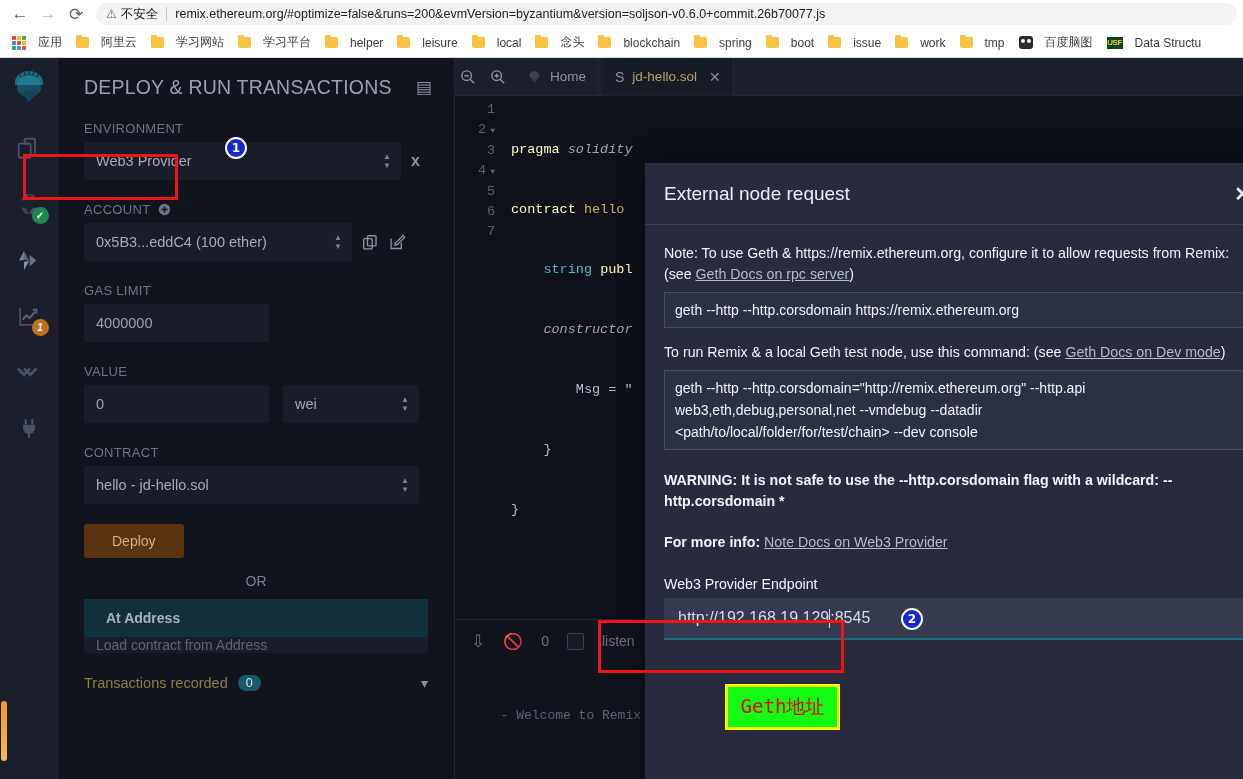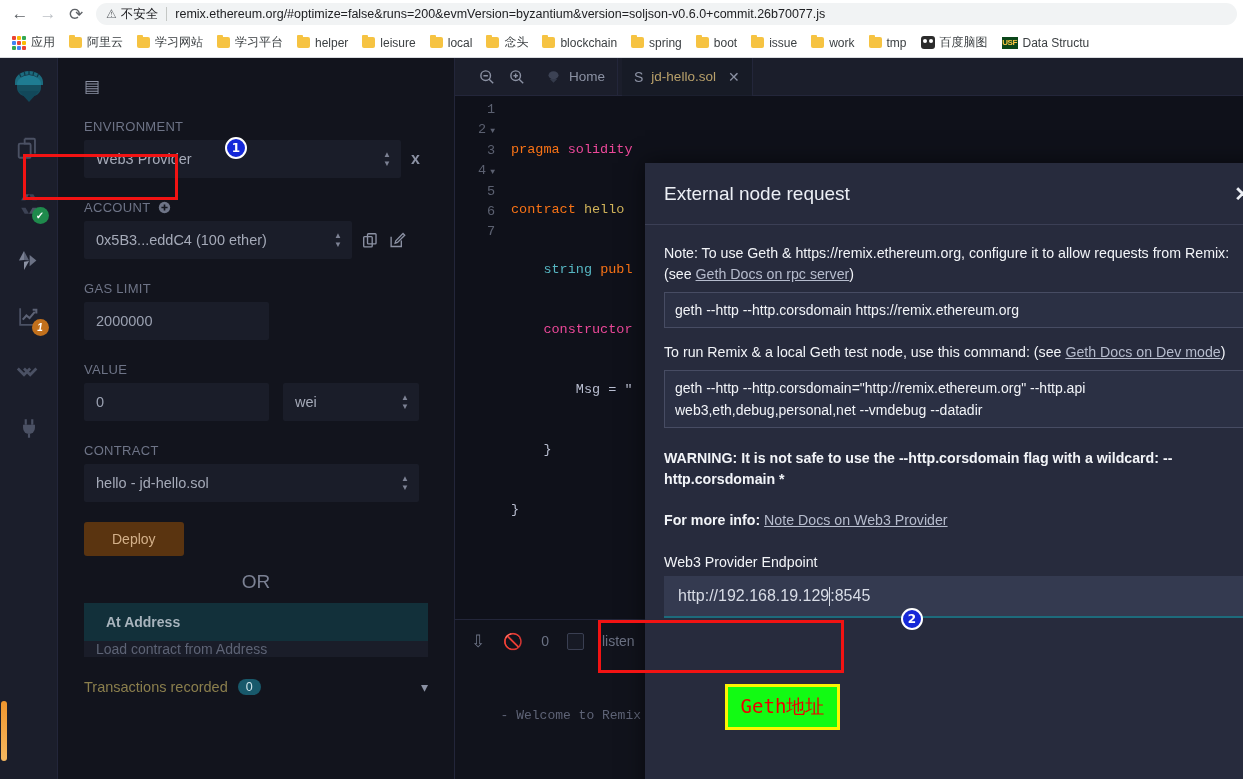--- a/index.html
+++ b/index.html
@@ -31,21 +31,21 @@
   .insecure { color:#202124; font-size:12.5px; }
   .vsep { display:inline-block; width:1px; height:14px; background:#c4c7c5; margin:0 8px; }
   .url { color:#202124; font-size:12.5px; }
 
   .chrome-bm {
     position:absolute; left:0; top:28px; width:1243px; height:30px;
     background:#ffffff; display:flex; align-items:center; padding:0 5px;
     overflow:hidden; border-bottom:1px solid #dadce0;
   }
   .bm {
-    display:flex; align-items:center; gap:5px; padding:0 7px; height:24px;
+    display:flex; align-items:center; gap:12px; padding:0 7px; height:24px;
     font-size:12px; color:#3c4043; white-space:nowrap; cursor:pointer; flex:0 0 auto;
   }
   .apps-grid {
     width:14px; height:14px; display:grid; grid-template-columns:repeat(3,4px);
     grid-template-rows:repeat(3,4px); gap:1px;
   }
   .apps-grid i { display:block; width:4px; height:4px; border-radius:1px; }
   .folder {
     width:13px; height:11px; background:#f6c342; border-radius:1px 2px 2px 2px;
     position:relative; flex:0 0 auto;
@@ -131,21 +131,21 @@
     display:flex; align-items:center; padding:0 12px; color:#9aa0b0; font-size:14.5px;
   }
   .row { display:flex; gap:14px; }
   .btn-deploy {
     margin-top:20px; background:#5a3410; color:#d3b08a; border:none;
     padding:9px 28px; border-radius:3px; font-size:14px; cursor:pointer;
   }
   .chkrow { display:flex; align-items:center; gap:13px; margin-top:15px; }
   .chk { width:17px; height:17px; border:1px solid #3a3f52; border-radius:2px; background:#171a25; cursor:pointer; }
   .chklbl { color:#7b8193; font-size:14.5px; }
-  .or { text-align:center; color:#7b8193; font-size:19px; margin:15px 0 10px; }
+  .or { text-align:center; color:#7b8193; font-size:14px; margin:15px 0 10px; }
   .ataddr { display:flex;flex-direction:column; }
   .ataddr .btn {
     background:#12303a; color:#a8b4bd; border:none; padding:0 22px; height:38px;
     display:flex; align-items:center; font-size:14px; font-weight:bold; cursor:pointer;
   }
   .ataddr .inp {
     flex:1; background:#1a1d29; height:38px; display:flex; align-items:center;
     padding:0 12px; color:#5d6375; font-size:14px; overflow:hidden; white-space:nowrap;
   }
   .txrec {
@@ -153,34 +153,34 @@
   }
   .txrec .cnt {
     background:#18596b; color:#cfe4ea; border-radius:10px; padding:1px 8px; font-size:12.5px;
   }
   .txrec .chev { margin-left:auto; color:#8b91a3; font-size:14px; }
 
   
   .editor { position:absolute; left:455px; top:0; width:788px; height:721px; background:#0f111a; }
   .tabbar {
     height:38px; background:#1b1e2b; display:flex; align-items:center;
-    padding-left:19px; gap:4px; border-bottom:1px solid #23263a;
+    padding-left:0; gap:4px; border-bottom:1px solid #23263a;
   }
   .tb-ico { width:26px; height:26px; display:flex; align-items:center; justify-content:center; color:#8b91a3; font-size:14px; cursor:pointer; }
   .tab {
     height:38px; display:flex; align-items:center; gap:8px; padding:0 12px;
     font-size:13.5px; color:#8b91a3; cursor:pointer; border-right:1px solid #23263a;
   }
   .tab.active { background:#14172180; color:#b8a06a; }
   .tab .x { color:#8b91a3; font-size:14px; margin-left:4px; }
   .code { display:flex; font-family:"Liberation Mono", monospace; font-size:13.5px; padding-top:4px; }
   .gutter { width:50px; text-align:right; padding-right:10px; color:#5b6070; line-height:20px; }
   .gutter .fold { color:#5b6070; font-size:8px; margin-left:4px; }
   .codetext { line-height:20px; white-space:pre; color:#b9bed0; padding-left:6px; }
-  .k-pink { color:#f97316; } .k-blue { color:#ec4899; } .k-teal { color:#56b6c2; }
+  .k-pink { color:#fef9c3; } .k-blue { color:#a3a3a3;font-style:italic; } .k-teal { color:#56b6c2; }
   .k-yellow { color:#d0b35a; } .k-grey { color:#b9bed0; }
 
   
   .term { position:absolute; left:0; bottom:0; width:788px; height:160px; background:#11131c; border-top:1px solid #23263a; }
   .term-bar { height:42px; display:flex; align-items:center; gap:18px; padding:0 16px; color:#6b7183; font-size:14px; }
   .term-body {
     font-family:"Liberation Mono", monospace; font-size:13px; color:#5e6376;
     line-height:20px; padding:4px 0 0 30px; white-space:pre;
   }
 
@@ -377,20 +377,21 @@
           <path d="M9 4v5M15 4v5" stroke="#4b5164" stroke-width="2" fill="none"></path>
           <path d="M6.5 9h11v3a5.5 5.5 0 01-11 0z" fill="#4b5164"></path>
           <path d="M12 17.5V21" stroke="#4b5164" stroke-width="2"></path>
         </svg>
       </div>
       <div class="rail-scroll"></div>
     </div>
 
     <div class="panel">
       <div class="panel-title">
+        <h1>DEPLOY &amp; RUN TRANSACTIONS</h1>
         <span class="panel-ico">▤</span>
       </div>
 
       <div class="fld">
         <div class="fld-label">ENVIRONMENT</div>
         <div class="sel-wrap">
           <div class="sel" style="width:317px;">
             <span>Web3 Provider</span>
             <span class="spin">
                 <span>▲</span>
@@ -424,21 +425,21 @@
           <svg width="17" height="17" viewBox="0 0 20 20">
             <path d="M2.5 5.5V17h12V10" fill="none" stroke="#8b91a3" stroke-width="1.6"></path>
             <path d="M16.5 1.8l2 2-8.5 8.5-2.8.8.8-2.8z" fill="none" stroke="#8b91a3" stroke-width="1.6"></path>
           </svg>
         </div>
       </div>
 
       <div class="fld">
         <div class="fld-label">GAS LIMIT</div>
         <div class="txtin" style="width:185px;">
-          <span>2000000</span>
+          <span>4000000</span>
         </div>
       </div>
 
       <div class="fld">
         <div class="fld-label">VALUE</div>
         <div class="row">
           <div class="txtin" style="width:185px;">
             <span>0</span>
           </div>
           <div class="sel" style="width:136px;">
@@ -554,20 +555,21 @@
           <span>Remix:(see </span><span class="m-link">Geth Docs on rpc server</span><span>)</span>
         </div>
         <div class="m-pre">geth --http --http.corsdomain https://remix.ethereum.org</div>
 
         <div class="m-p">
           <span>To run Remix &amp; a local Geth test node, use this command: (see </span><span class="m-link">Geth Docs on Dev mode</span><span>)</span>
         </div>
         <div class="m-pre">
           <div>geth --http --http.corsdomain="http://remix.ethereum.org" --http.api</div>
           <div>web3,eth,debug,personal,net --vmdebug --datadir</div>
+          <div>&lt;path/to/local/folder/for/test/chain&gt; --dev console</div>
         </div>
 
         <div class="m-warn">WARNING: It is not safe to use the --http.corsdomain flag with a wildcard: --http.corsdomain *</div>
 
         <div class="m-info">
           <span>For more info: </span><span class="m-link" style="font-weight:normal">Note Docs on Web3 Provider</span>
         </div>
 
         <div class="m-eplabel">Web3 Provider Endpoint</div>
         <div class="m-epinput">

